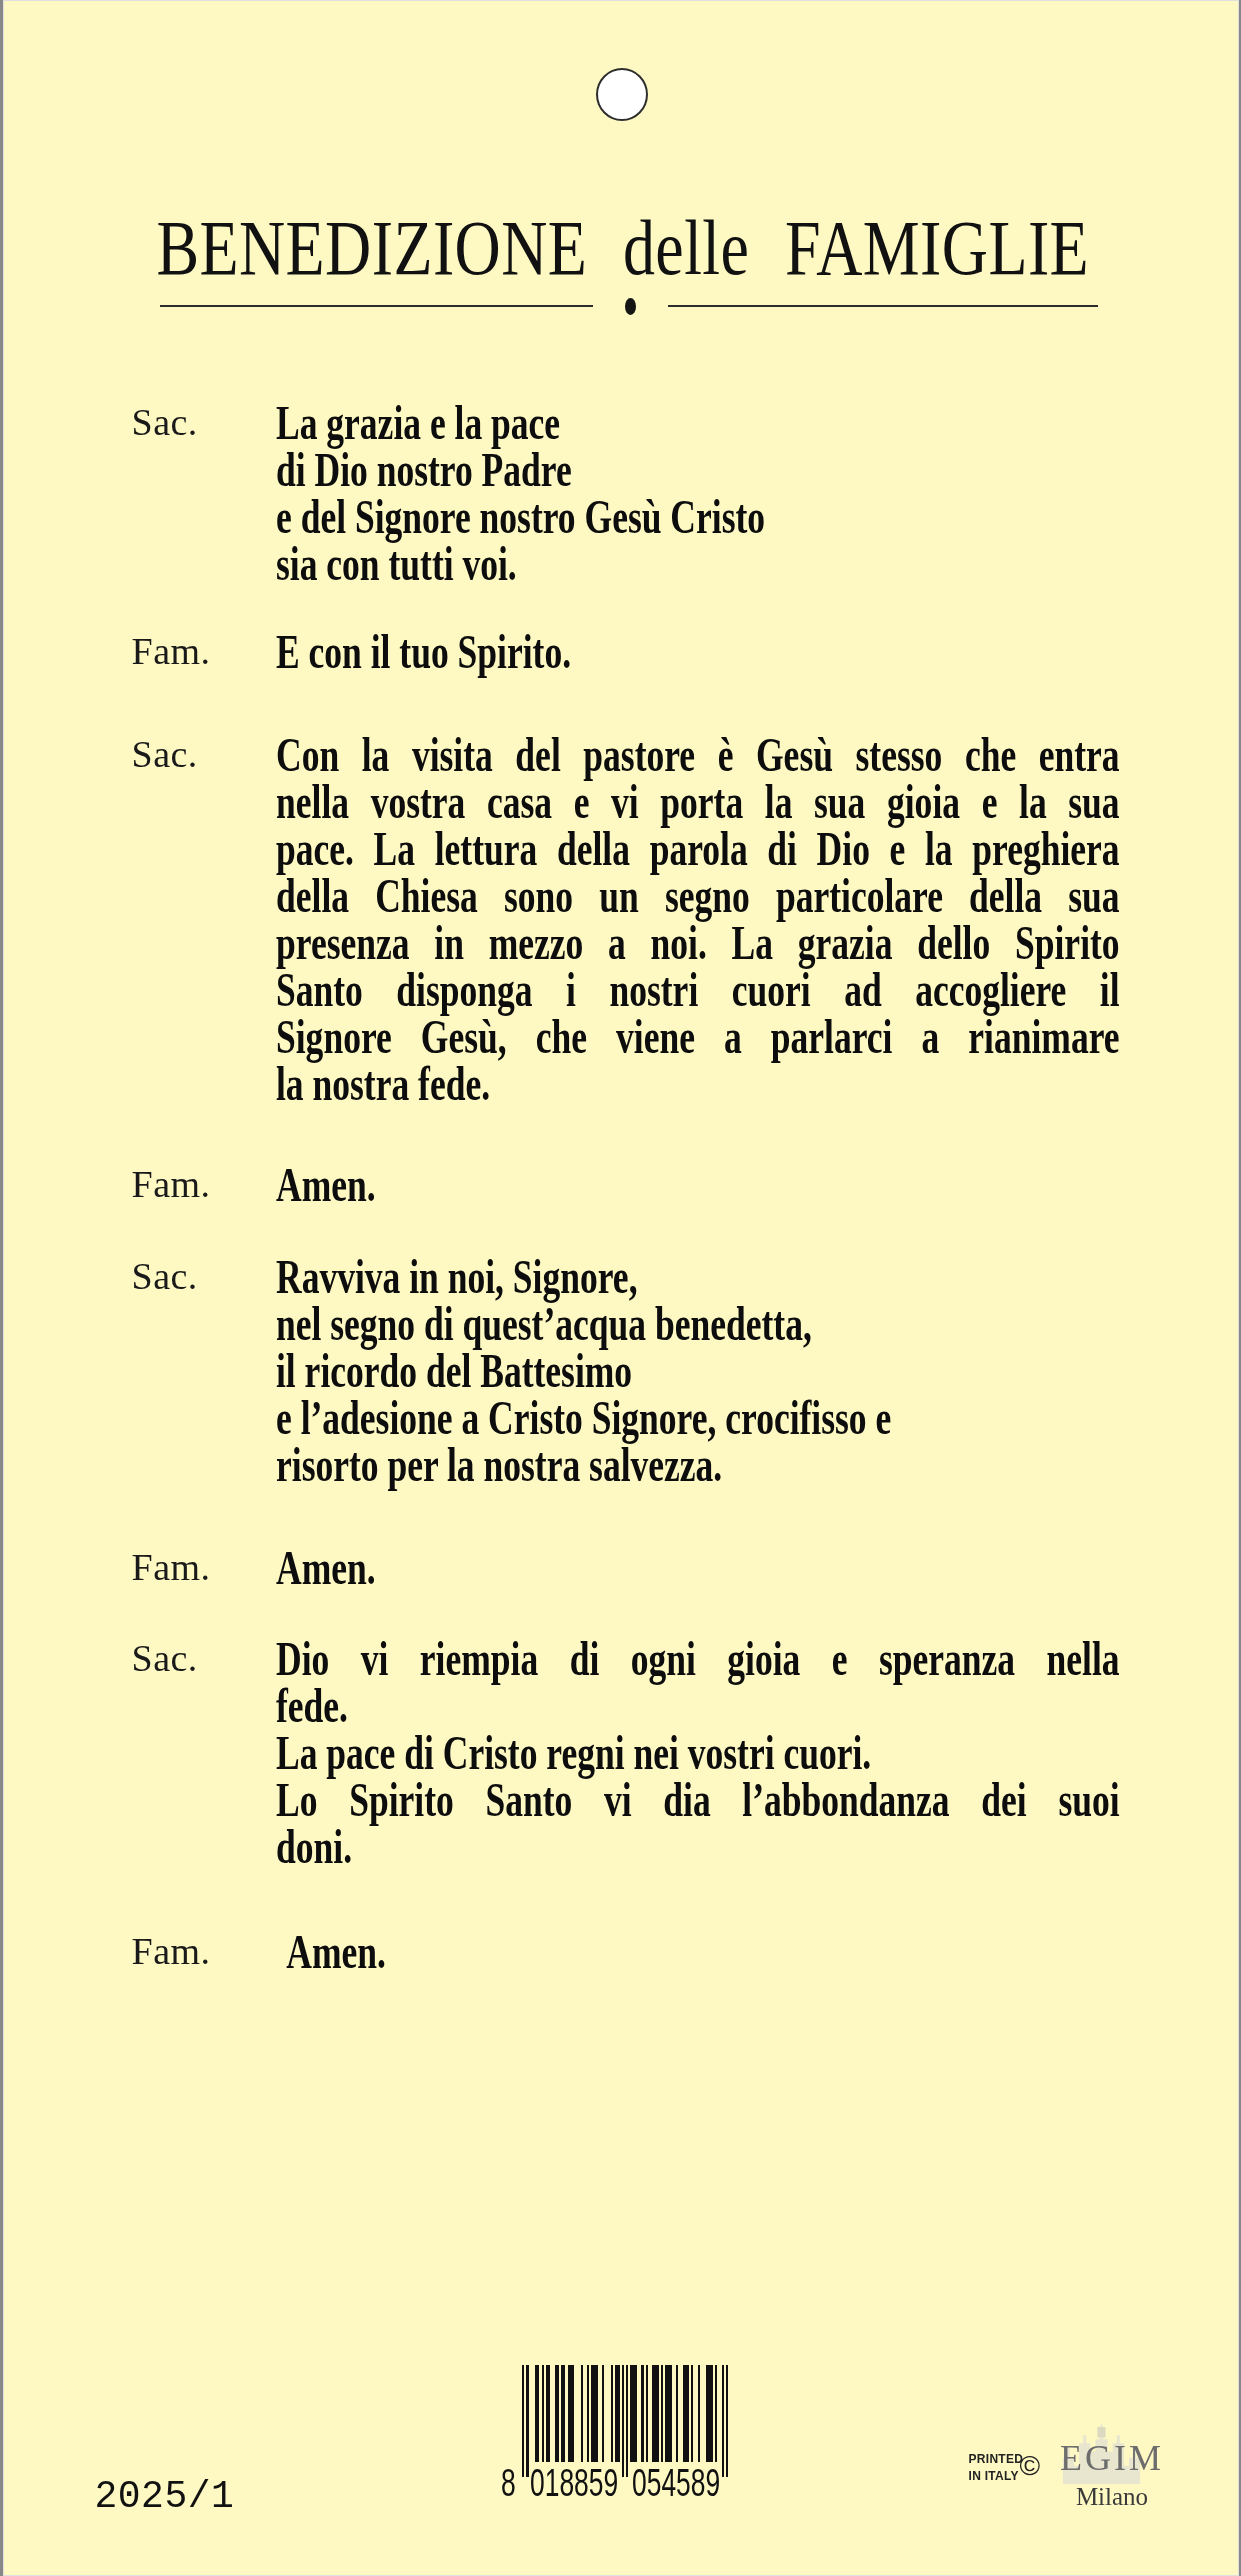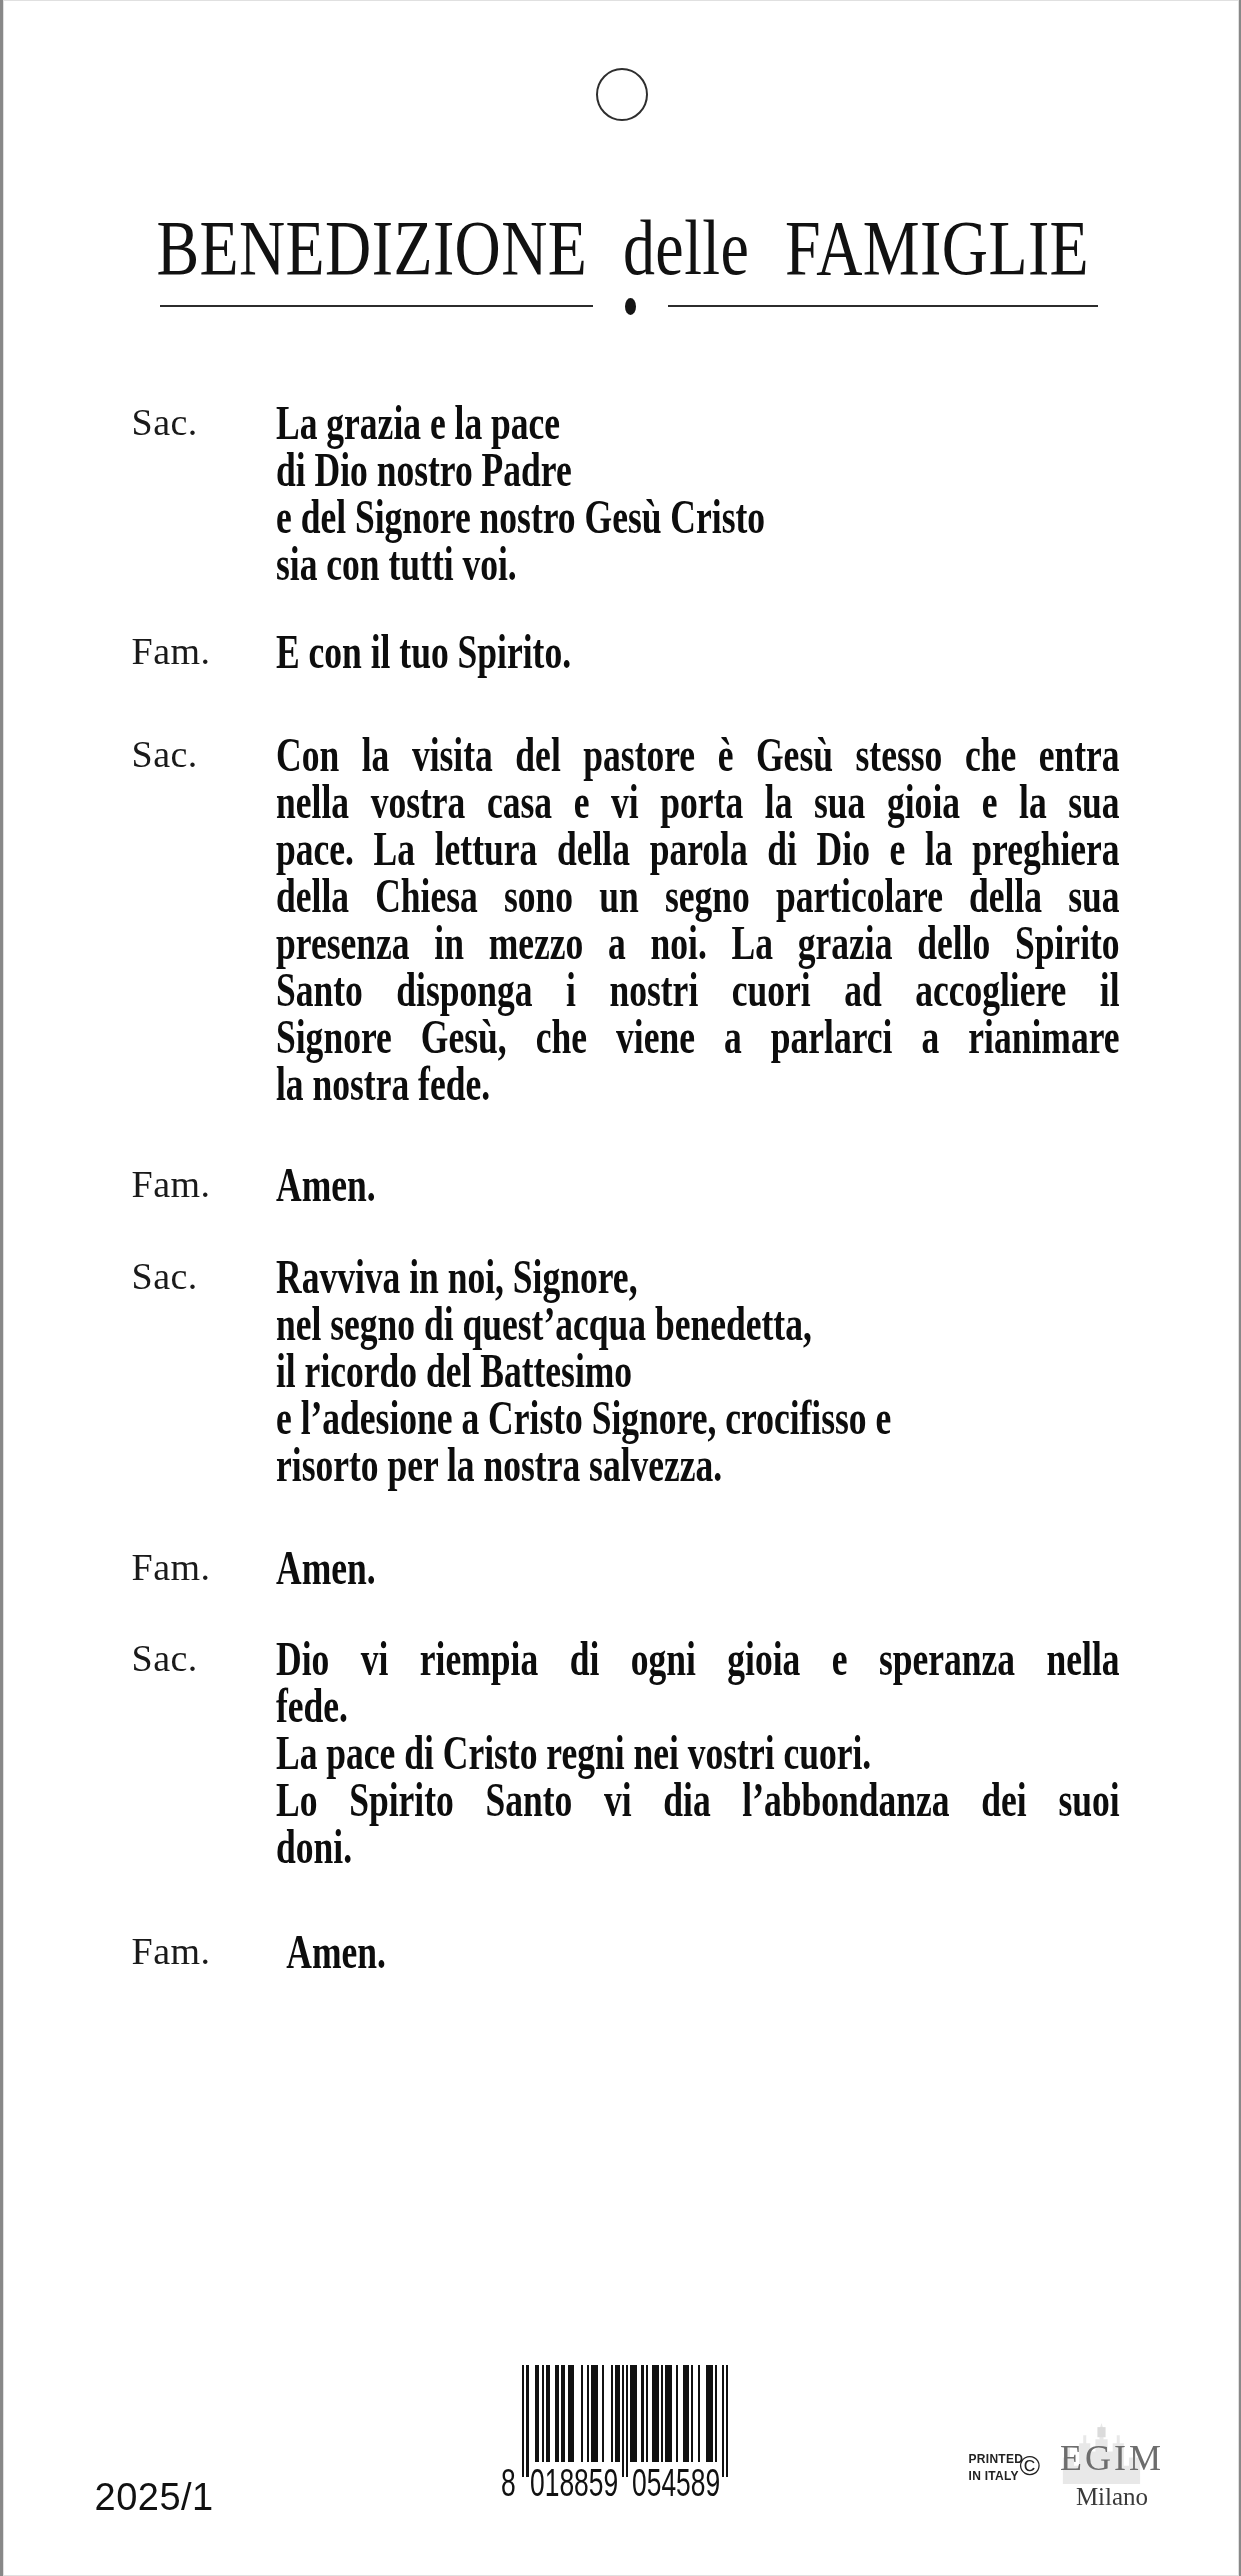--- a/index.html
+++ b/index.html
@@ -1,17 +1,17 @@
 <!DOCTYPE html>
 <html><head>
 <meta charset="utf-8">
 <style>
   html,body{margin:0;padding:0;background:#888;}
   .page{
-    position:relative; width:1236px; height:2576px; background:#ffffff;
+    position:relative; width:1236px; height:2576px; background:#fef9c3;
     margin:0 auto; overflow:hidden;
     box-shadow: inset 0 0 0 1px #e0e0e0;
     font-family:"Liberation Serif","DejaVu Serif",serif;
     color:#0d0d0d;
   }
   
   .hole{
     position:absolute; left:593px; top:68px; width:48px; height:49px;
     border:2.5px solid #2e2e2e; border-radius:50%; background:#fff;
   }
@@ -46,21 +46,21 @@
     font-size:48px; line-height:47px; font-weight:700; color:#0d0d0d;
   }
   .row .lines .ln{white-space:nowrap;}
   .row .lines .ln.j{white-space:normal; text-align:justify; text-align-last:justify; width:1140px;}
   .row .lines.indent{padding-left:14px;}
   .r1{top:399px;} .r2{top:628px;} .r3{top:731px;} .r4{top:1161px;}
   .r5{top:1253px;} .r6{top:1544px;} .r7{top:1635px;} .r8{top:1928px;}
   
   .edition{
     position:absolute; left:92px; top:2477px;
-    font-family:Liberation Sans, sans-serif;
+    font-family:Liberation Mono, monospace;
     font-size:38px; line-height:40px; color:#111; letter-spacing:0.5px;
   }
   .barcode{position:absolute; left:494px; top:2365px; width:238px; height:134px;}
   .barcode svg{position:absolute; left:25px; top:0; fill:#111;}
   .bc-digits{
     position:absolute; font-family:"Liberation Sans","DejaVu Sans",sans-serif;
     font-size:38px; line-height:38px; color:#111; top:99px;
     transform:scaleX(0.695); transform-origin:0 0; white-space:nowrap;
   }
   .bc-first{left:4px;}

